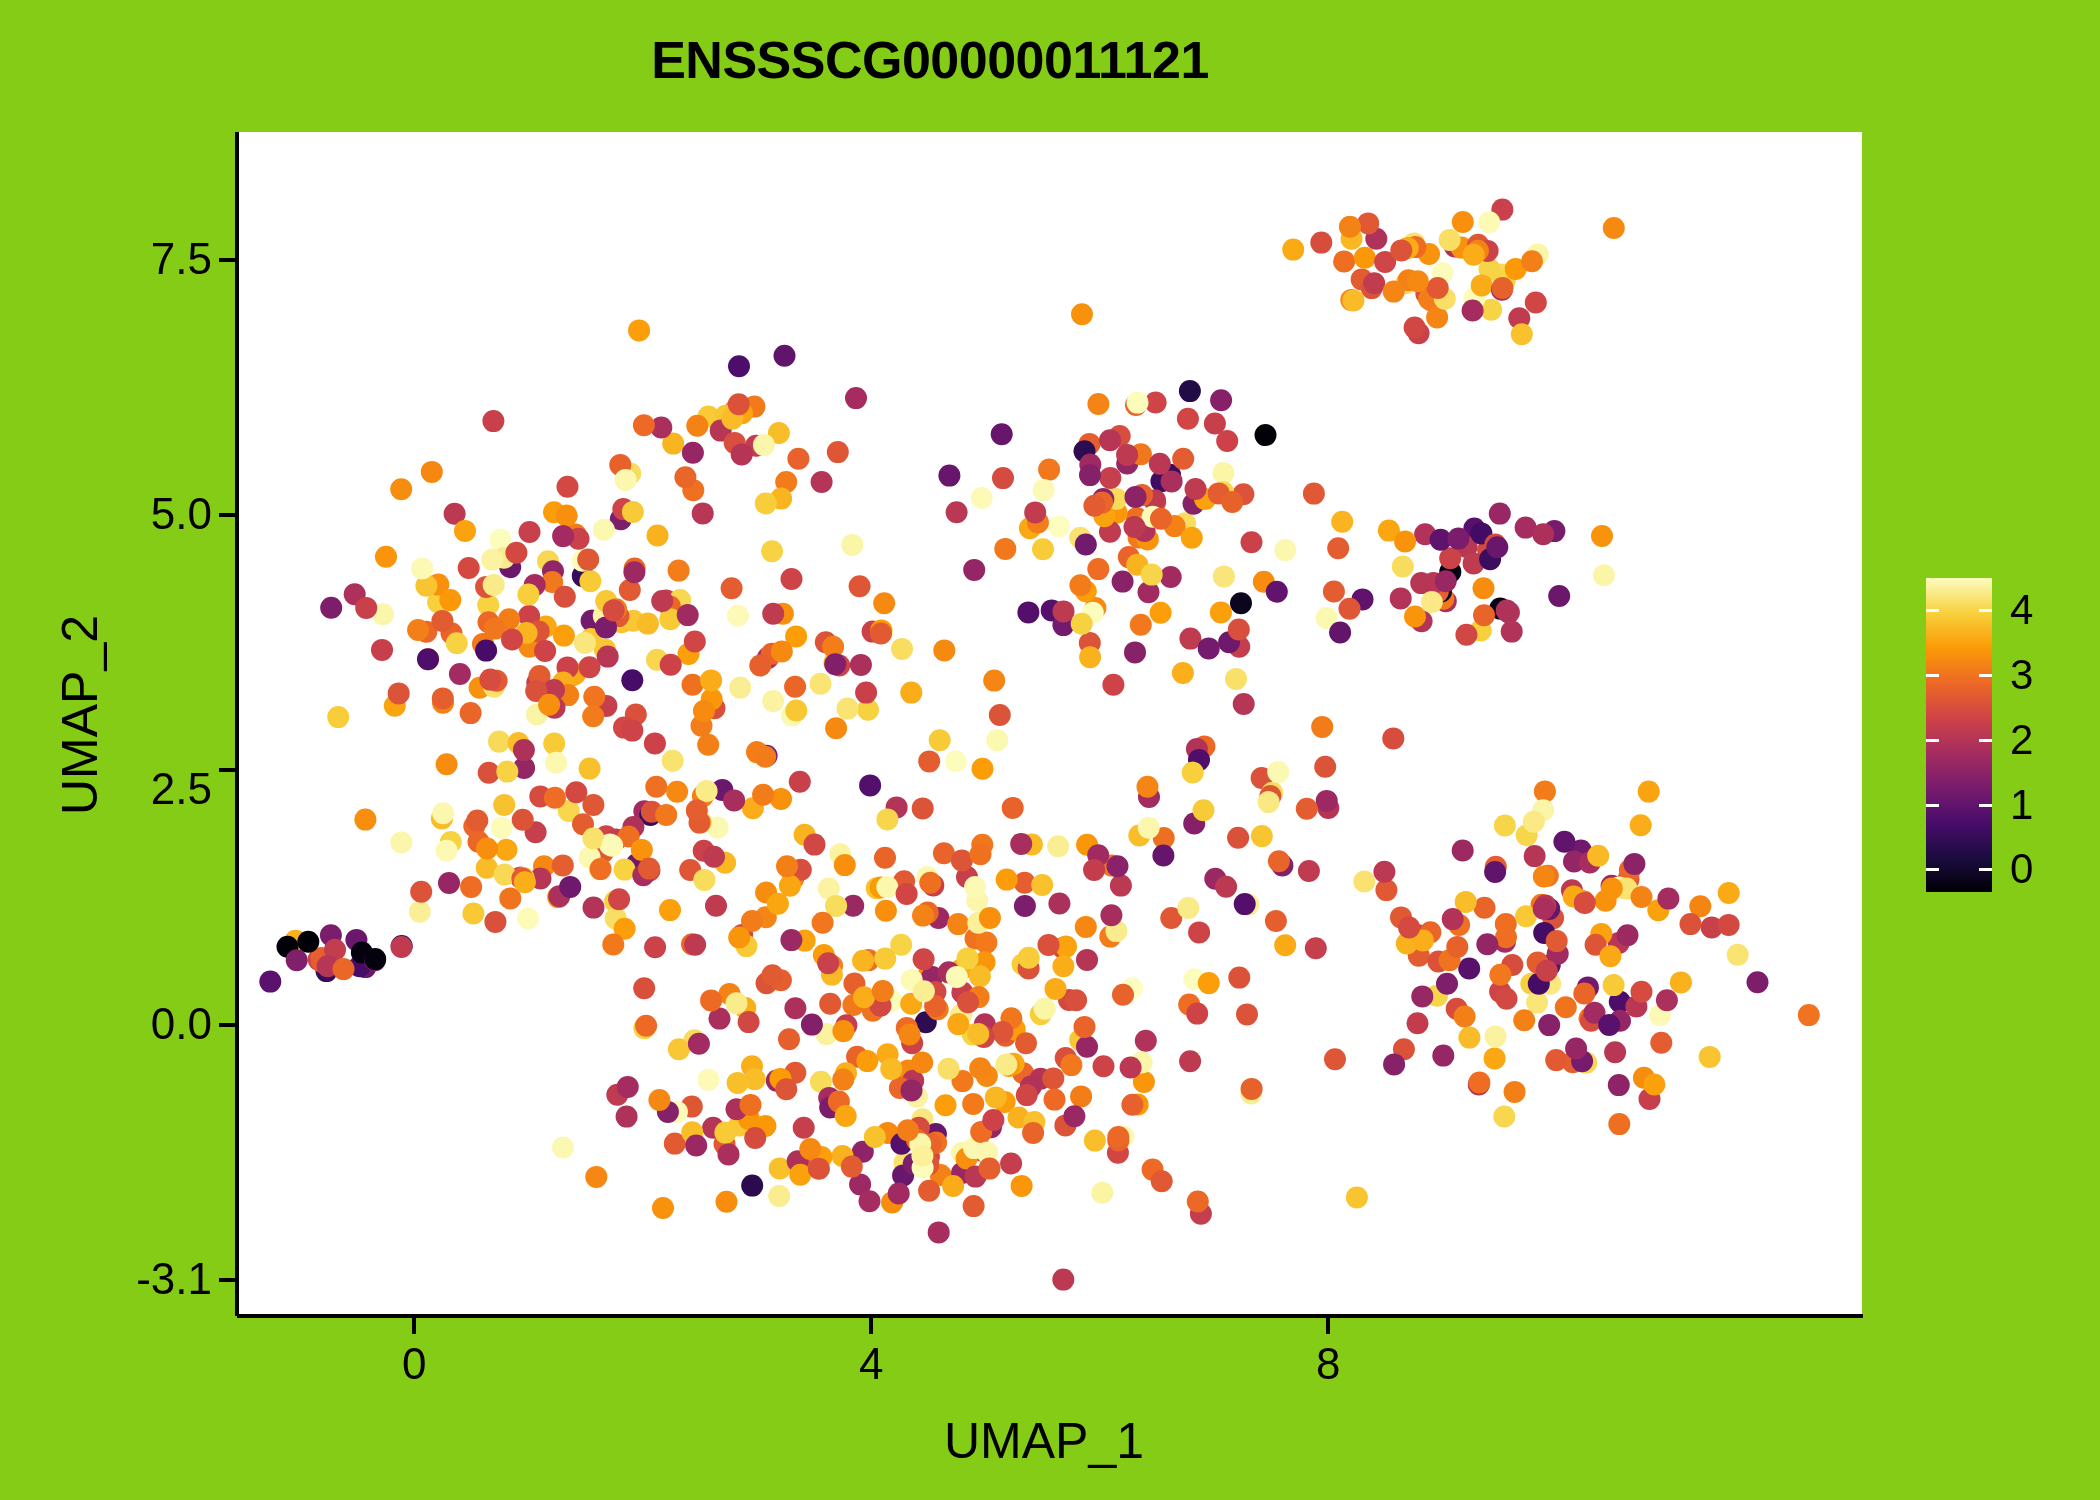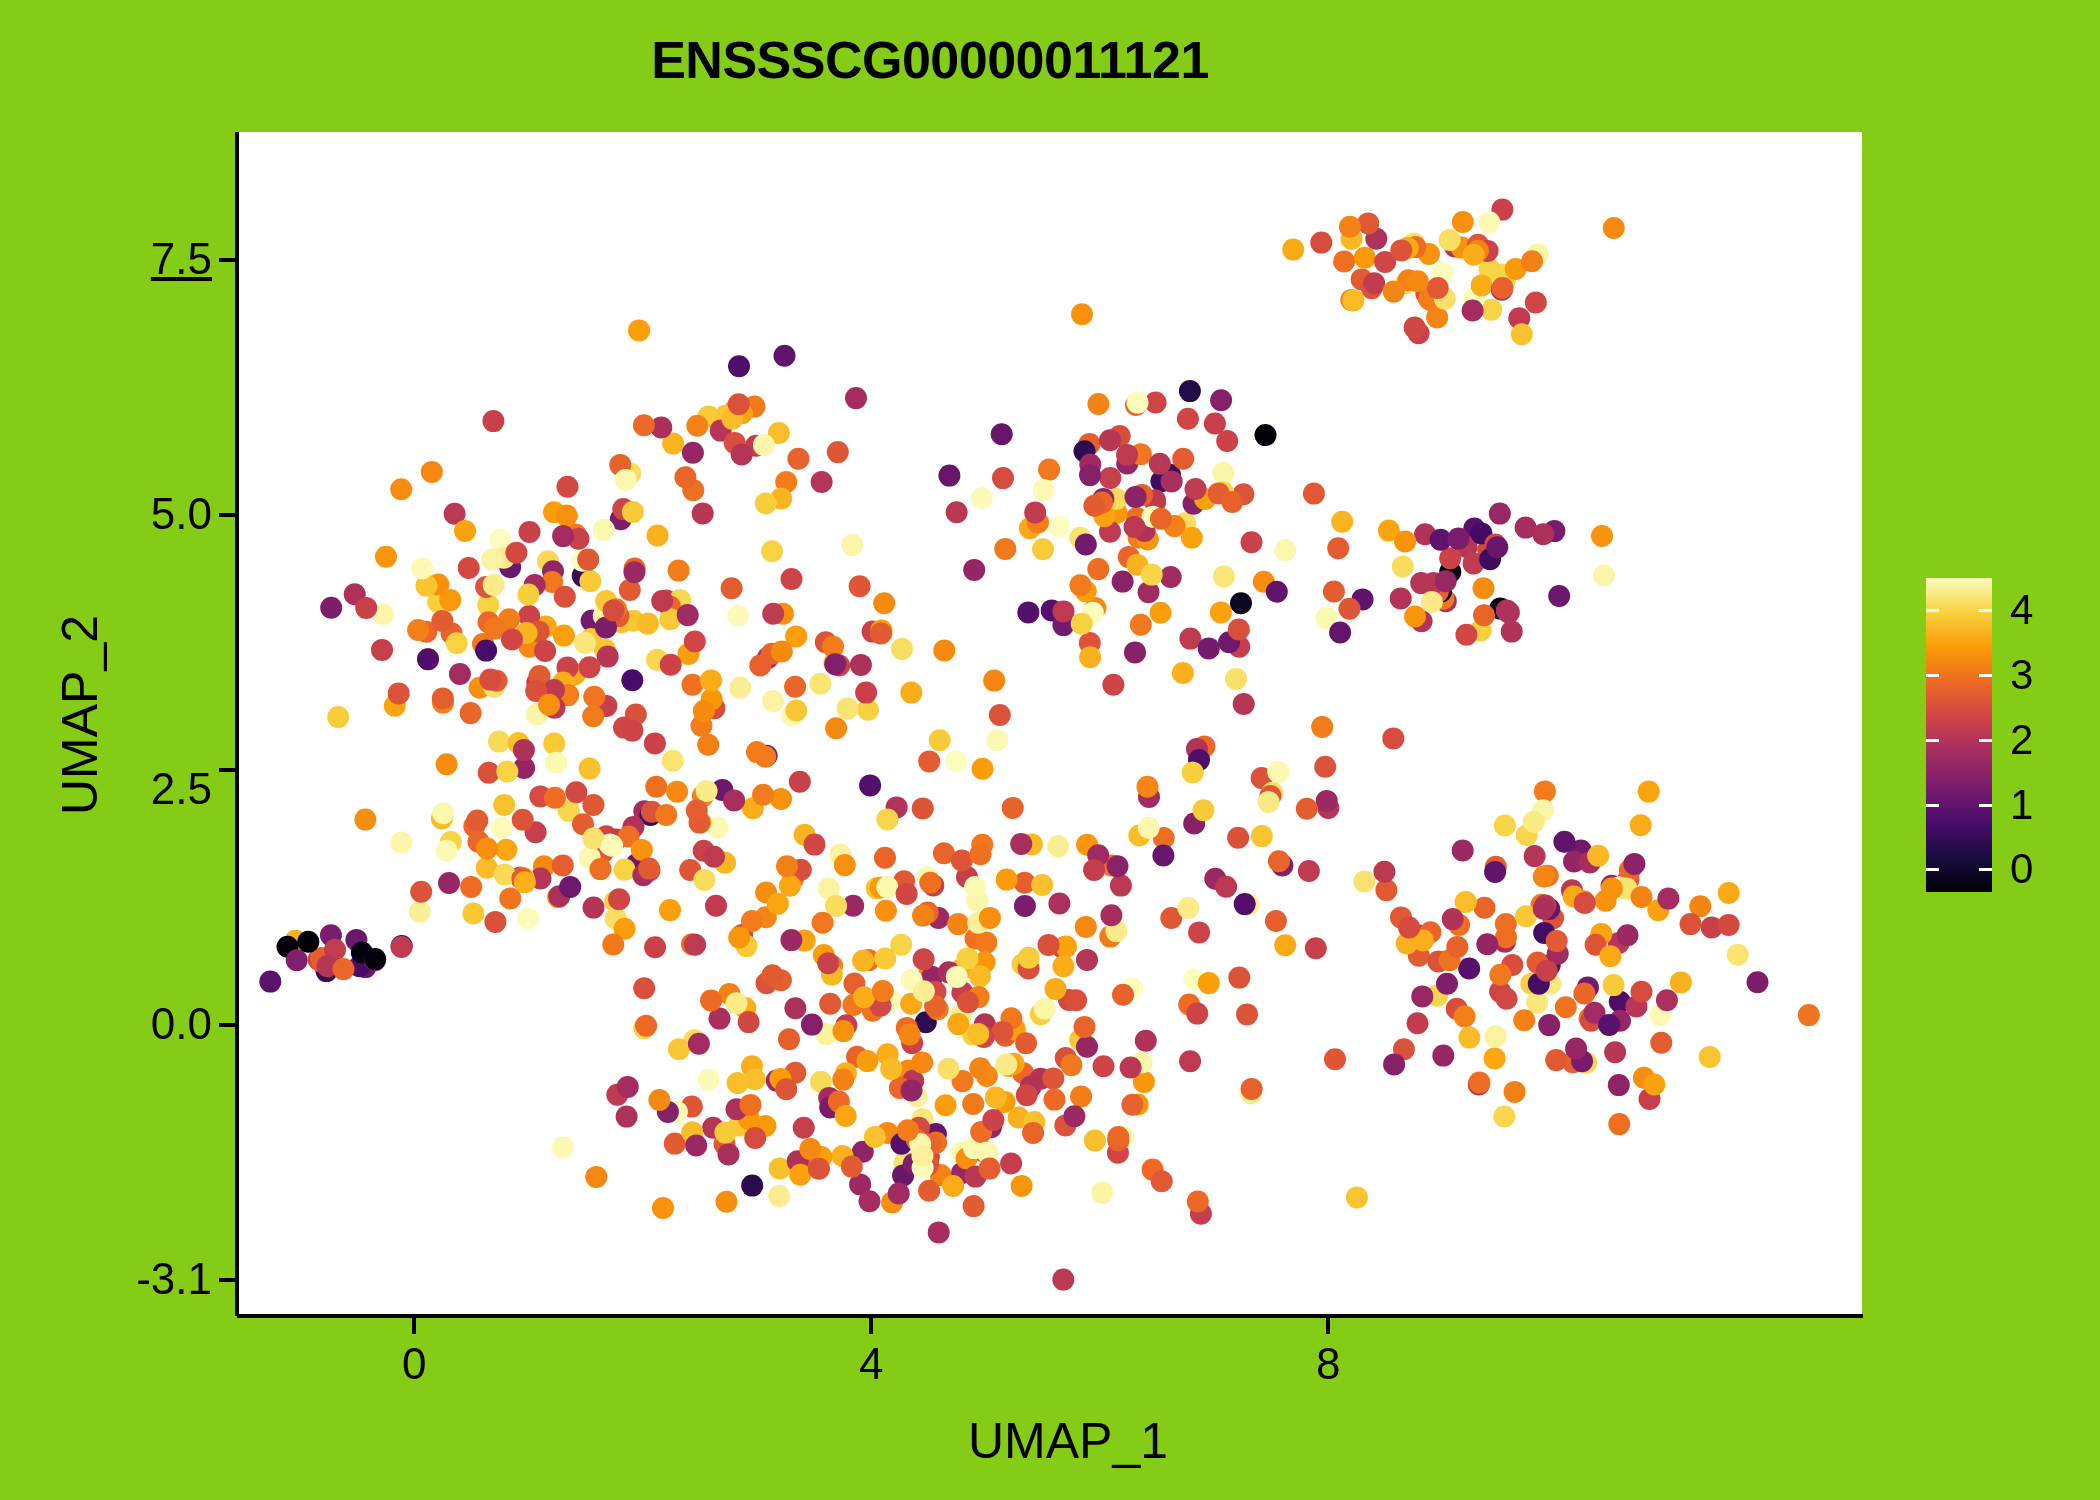--- a/index.html
+++ b/index.html
@@ -89,21 +89,21 @@
     position: absolute;
     top: 1342px;
     font-size: 44px;
     color: #000000;
     text-align: center;
     width: 120px;
     line-height: 1;
   }
   .axis-title-x {
     position: absolute;
-    left: 255px;
+    left: 231px;
     top: 1412px;
     width: 1626px;
     text-align: center;
     font-size: 50px;
     color: #000000;
   }
   .axis-title-y {
     position: absolute;
     left: -270px;
     top: 686px;
@@ -1201,21 +1201,21 @@
         <circle cx="962.0" cy="627.9" r="11" fill="rgb(80,14,107)"></circle>
         <circle cx="955.7" cy="640.5" r="11" fill="rgb(247,208,60)"></circle>
       </svg>
   </div>
 
   <div class="axis-line-y"></div>
   <div class="axis-line-x"></div>
 
   <div id="yticks">
       <div class="ytick-mark" style="top: 257.586px;"></div>
-      <div class="ytick-label" style="top: 236.586px; text-decoration: underline;">7.5</div>
+      <div class="ytick-label" style="top: 236.586px;">7.5</div>
       <div class="ytick-mark" style="top: 512.759px;"></div>
       <div class="ytick-label" style="top: 491.759px;">5.0</div>
       <div class="ytick-mark" style="top: 767.931px;"></div>
       <div class="ytick-label" style="top: 746.931px; margin-top: 20px;">2.5</div>
       <div class="ytick-mark" style="top: 1023.1px;"></div>
       <div class="ytick-label" style="top: 1002.1px;">0.0</div>
       <div class="ytick-mark" style="top: 1278.28px;"></div>
       <div class="ytick-label" style="top: 1257.28px;">-3.1</div>
     </div>
   <div id="xticks">

